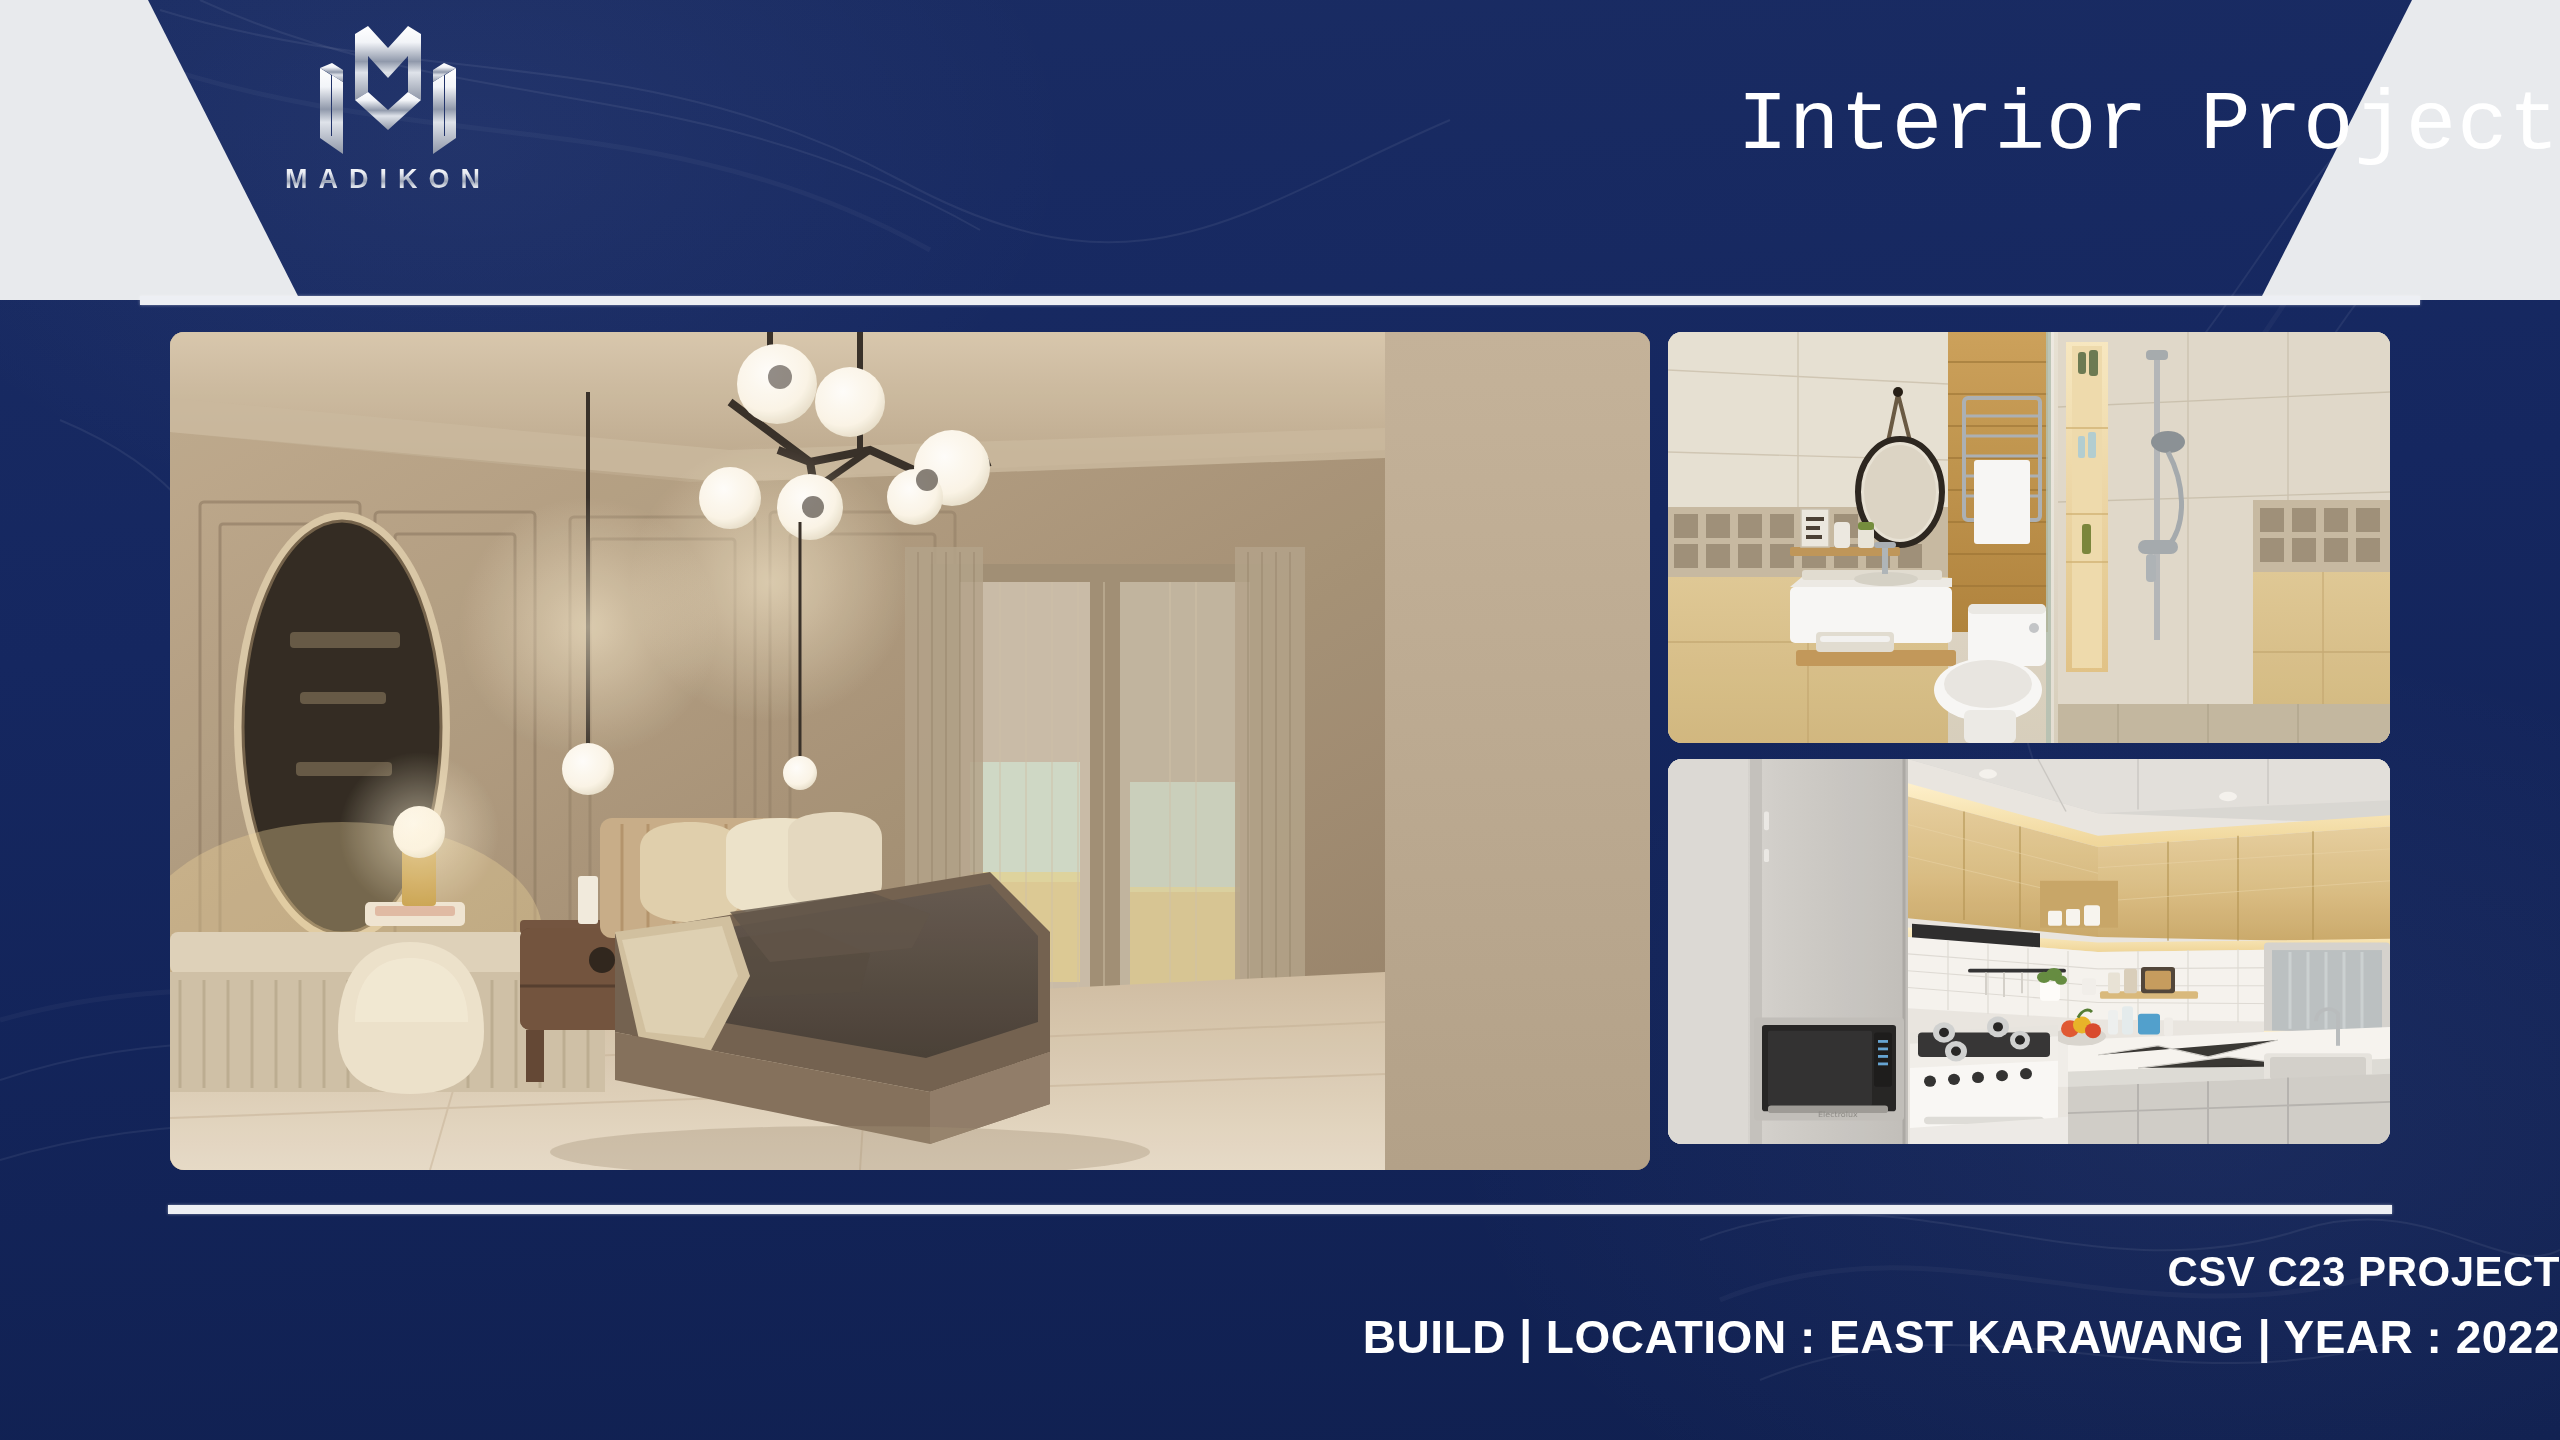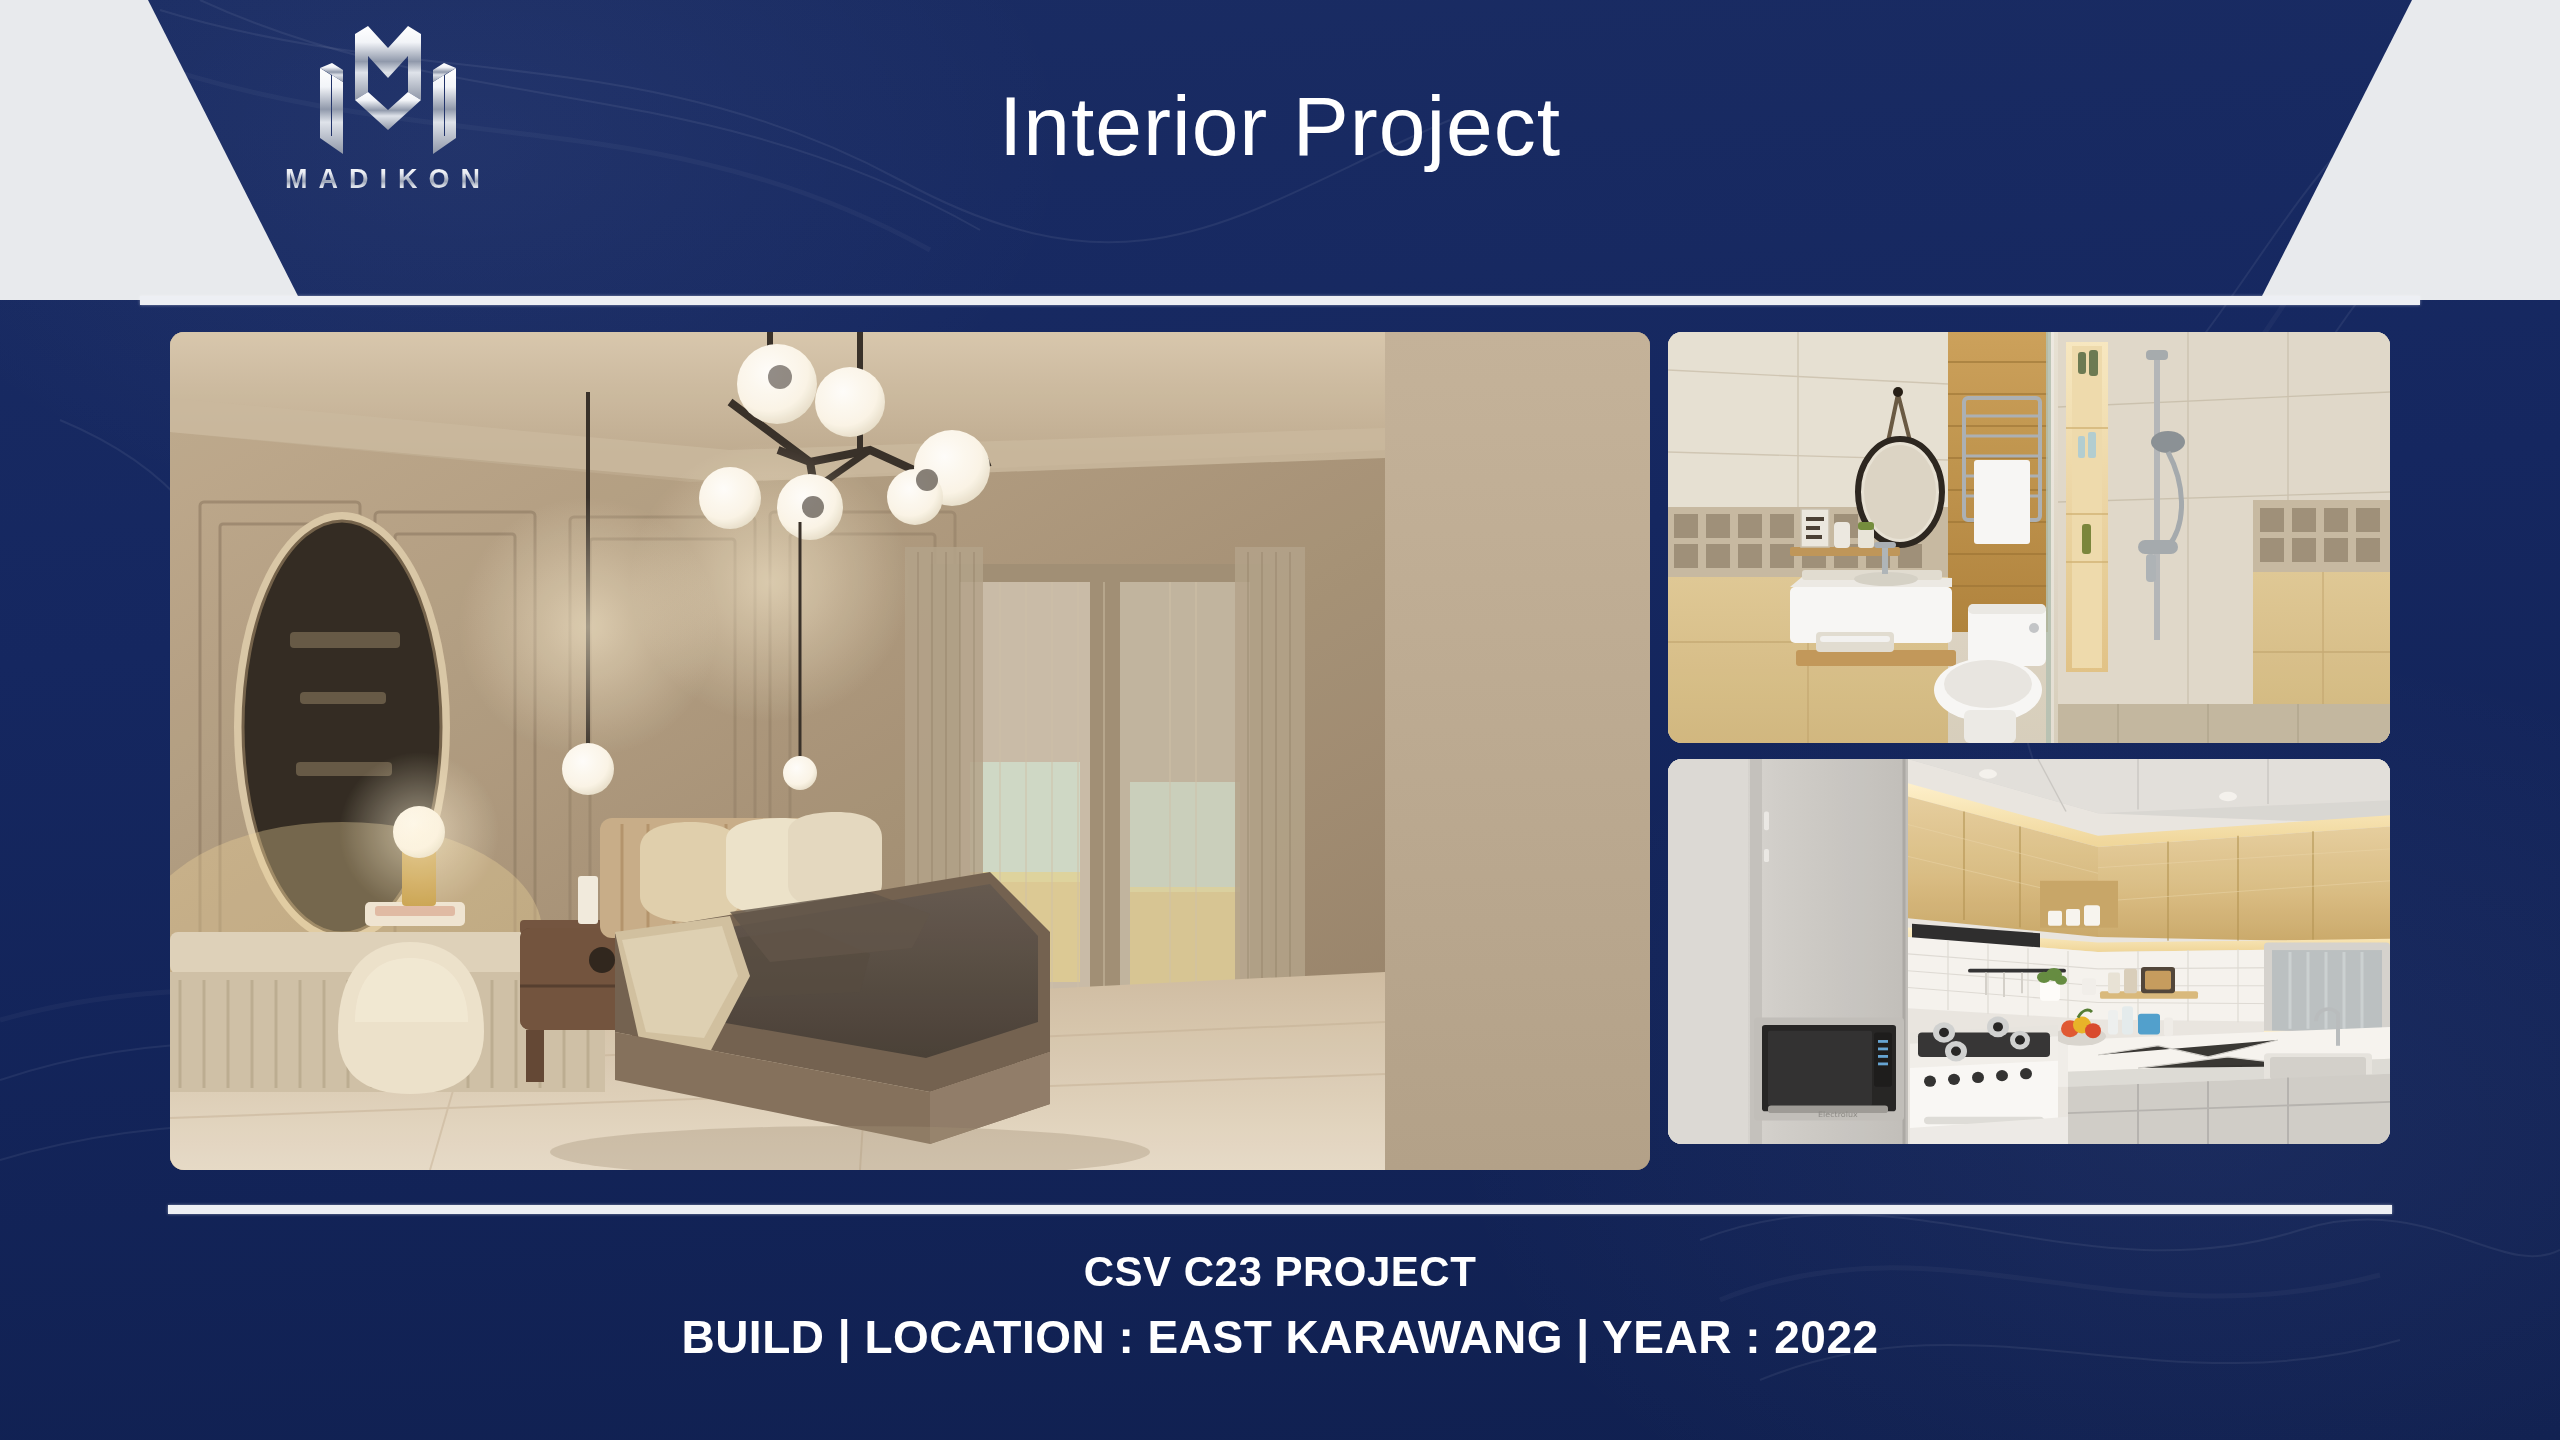--- a/index.html
+++ b/index.html
@@ -46,43 +46,43 @@
 
   .logo-block{ position:absolute; left:228px; top:26px; width:320px; text-align:center; }
   .logo-mark{ width:180px; height:132px; margin:0 auto; display:block; }
   .logo-word{
     margin-top:6px; font-size:27px; font-weight:700; letter-spacing:11px;
     background:linear-gradient(180deg,#ffffff 0%, #e9ecf3 30%, #9aa3b5 56%, #e3e7ef 74%, #aeb6c6 100%);
     -webkit-background-clip:text; background-clip:text; color:transparent;
     font-family:"Liberation Sans", sans-serif;
   }
   .title{
-    position:absolute; left:0; right:0; top:78px; text-align:center;
+    position:absolute; left:0; right:0; top:78px; text-align:right;
     color:#ffffff; font-size:84px; font-weight:300; letter-spacing:1px;
-    font-family:Liberation Sans, sans-serif;
+    font-family:Liberation Mono, monospace;
   }
 
   
   .rule{ position:absolute; background:#edeff4; box-shadow:0 0 3px rgba(255,255,255,.5); }
   .rule-top{ left:140px; width:2280px; top:296px; height:9px; }
   .rule-bottom{ left:168px; width:2224px; top:1205px; height:9px; }
 
   
   .gallery{ position:absolute; left:170px; top:332px; width:2220px; height:838px; }
   .ph{
     position:absolute; border-radius:14px; overflow:hidden;
     background:#b9a98f;
   }
   .ph-main{ left:0; top:0; width:1480px; height:838px; }
   .ph-tr{ left:1498px; top:0; width:722px; height:411px; }
   .ph-br{ left:1498px; top:427px; width:722px; height:385px; }
   .ph > svg{ display:block; width:100%; height:100%; }
 
   
-  .footer{ position:absolute; left:0; right:0; top:1248px; text-align:center; }
+  .footer{ position:absolute; left:0; right:0; top:1248px; text-align:right; }
   .foot-1{
     color:#ffffff; font-size:42px; font-weight:700; letter-spacing:.5px;
     font-family:"Liberation Sans", sans-serif;
   }
   .foot-2{
     margin-top:14px; color:#ffffff; font-size:46px; font-weight:700; letter-spacing:.5px;
     font-family:"Liberation Sans", sans-serif;
   }
 </style>
 </head>

